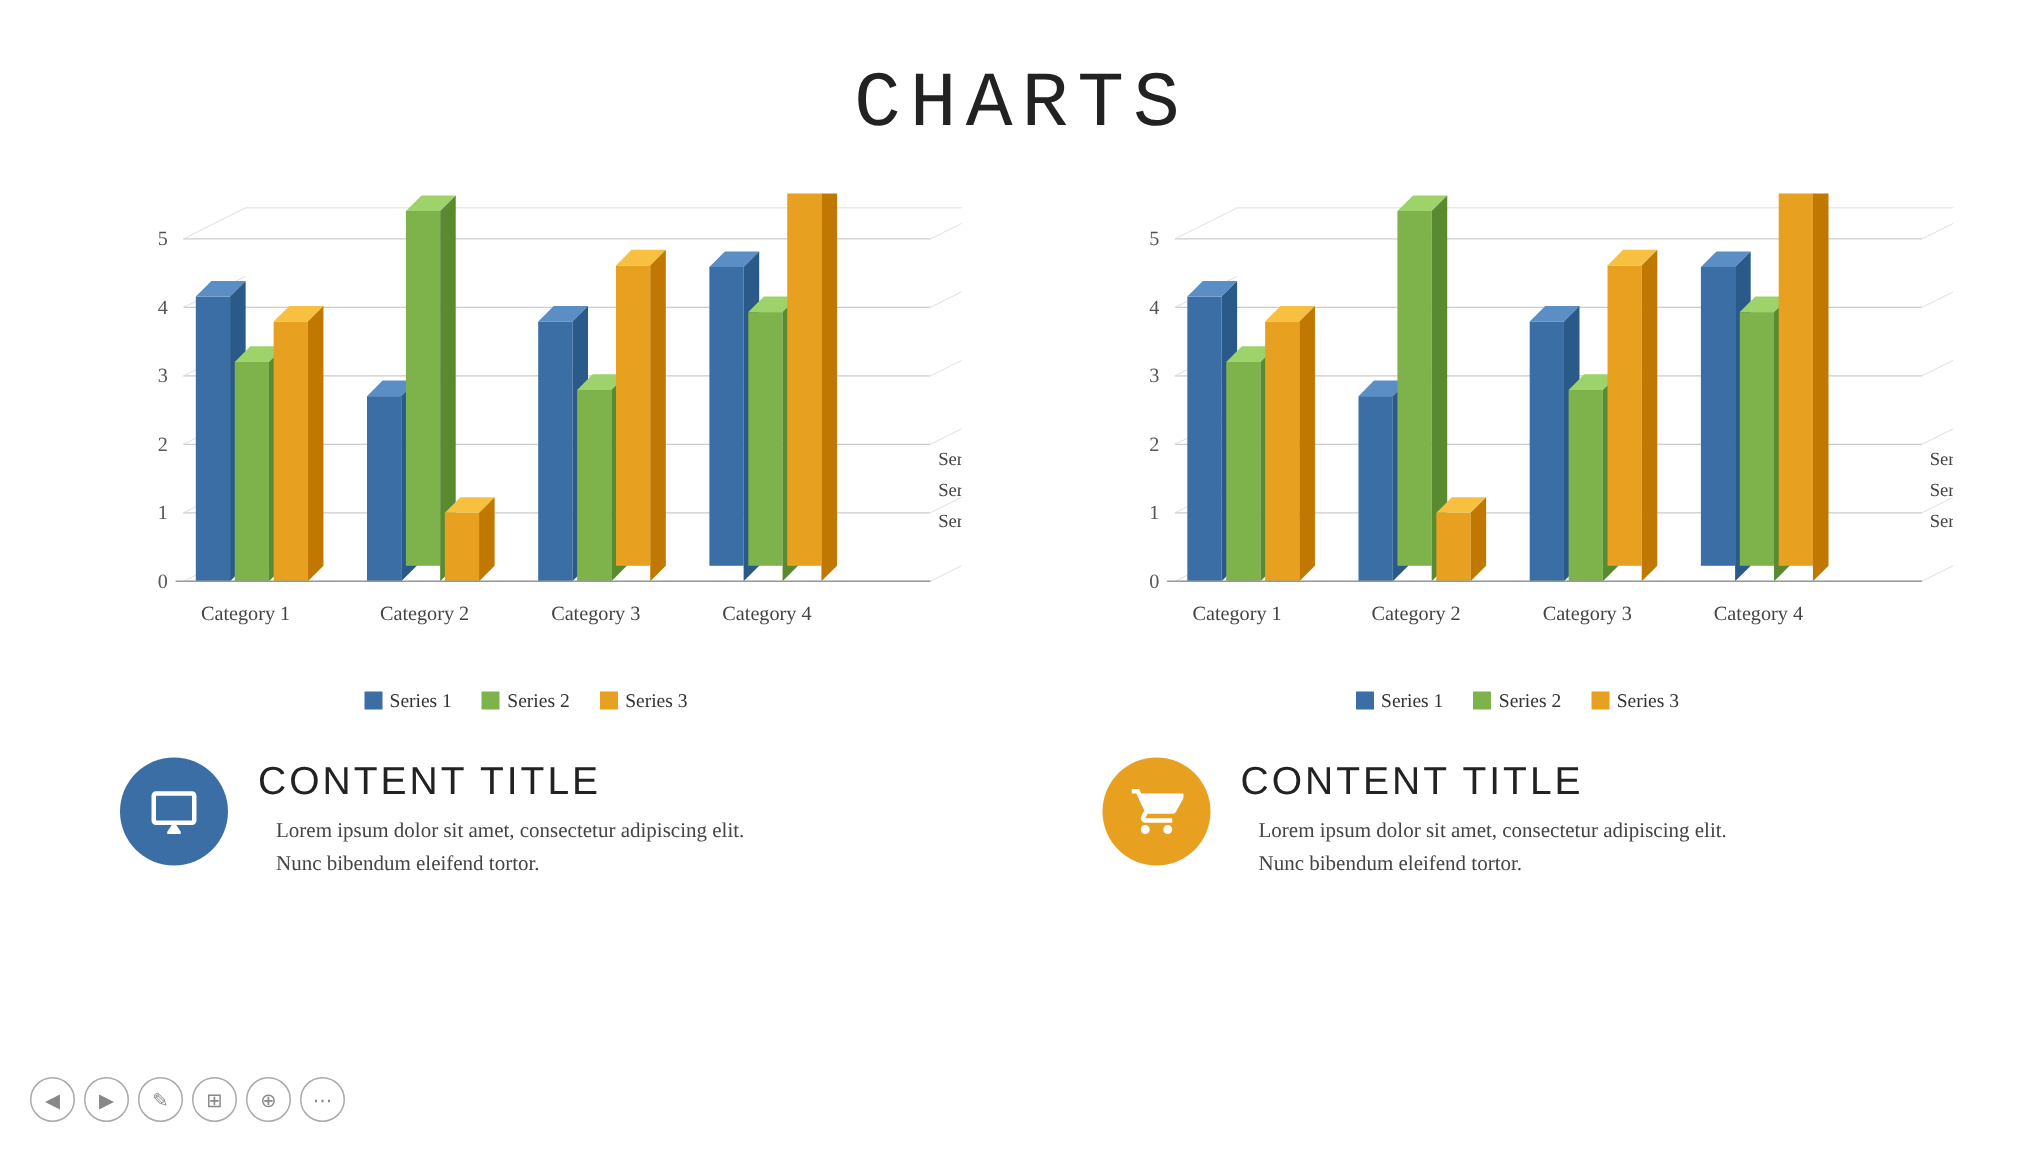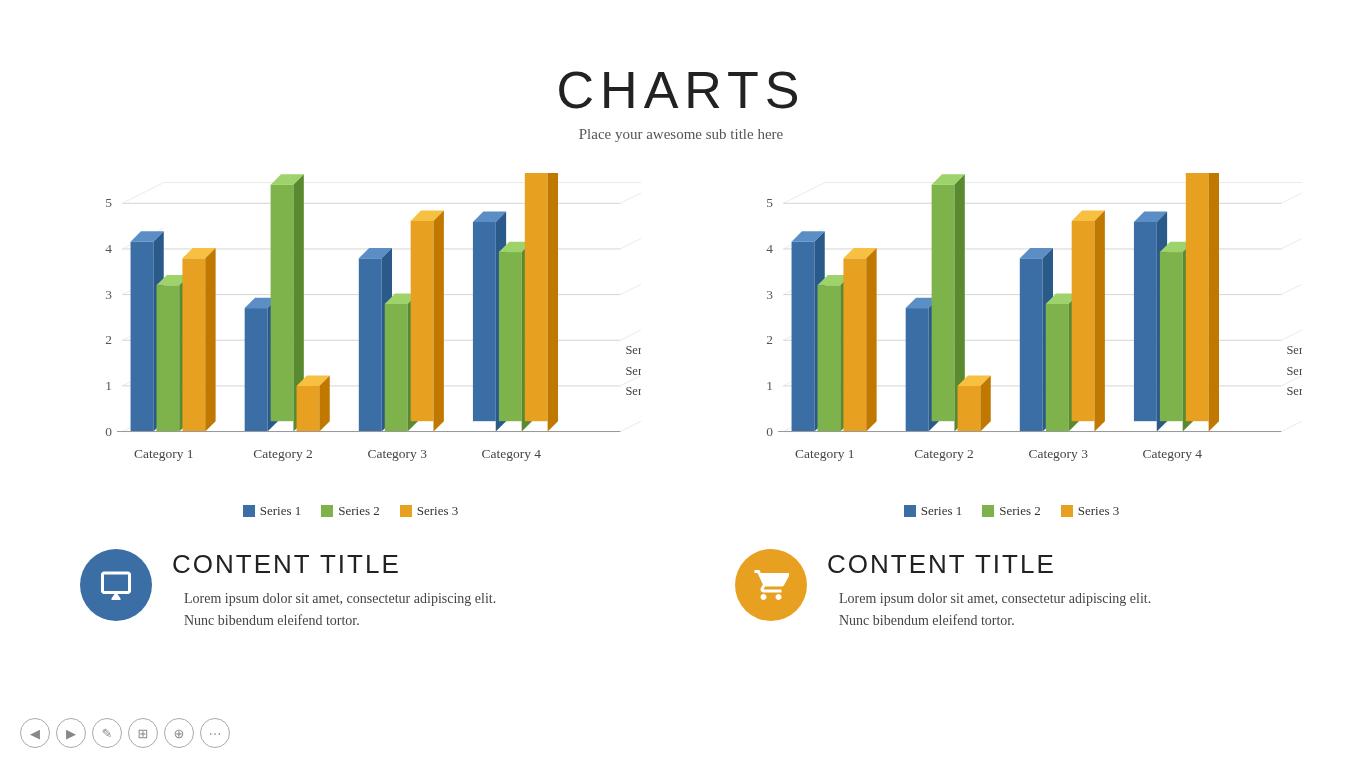--- a/index.html
+++ b/index.html
@@ -11,26 +11,25 @@
       overflow: hidden;
       position: relative;
     }
 
     
     .header {
       text-align: center;
       padding: 40px 0 20px;
     }
     .header h1 {
-      font-family: Liberation Sans, sans-serif;
+      font-family: Liberation Mono, monospace;
       font-size: 52px;
       font-weight: 200;
       letter-spacing: 6px;
       color: #222;
-      margin-top: 20px;
     }
     .header p {
       font-size: 15px;
       color: #555;
       margin-top: 6px;
     }
 
     
     .charts-row {
       display: flex;
@@ -143,21 +142,20 @@
       cursor: pointer;
       color: #888;
       font-size: 13px;
     }
   </style>
 </head>
 <body>
 
 <div class="header">
   <h1>CHARTS</h1>
-  <p>Place your awesome sub title here</p>
 </div>
 
 <div class="charts-row">
 
   <div class="chart-container">
     <div class="chart-area">
       <svg class="chart-svg" viewBox="0 0 560 290">
 
         <line x1="60" y1="20" x2="540" y2="20" stroke="#ccc" stroke-width="0.8"></line>
         <line x1="60" y1="64" x2="540" y2="64" stroke="#ccc" stroke-width="0.8"></line>

